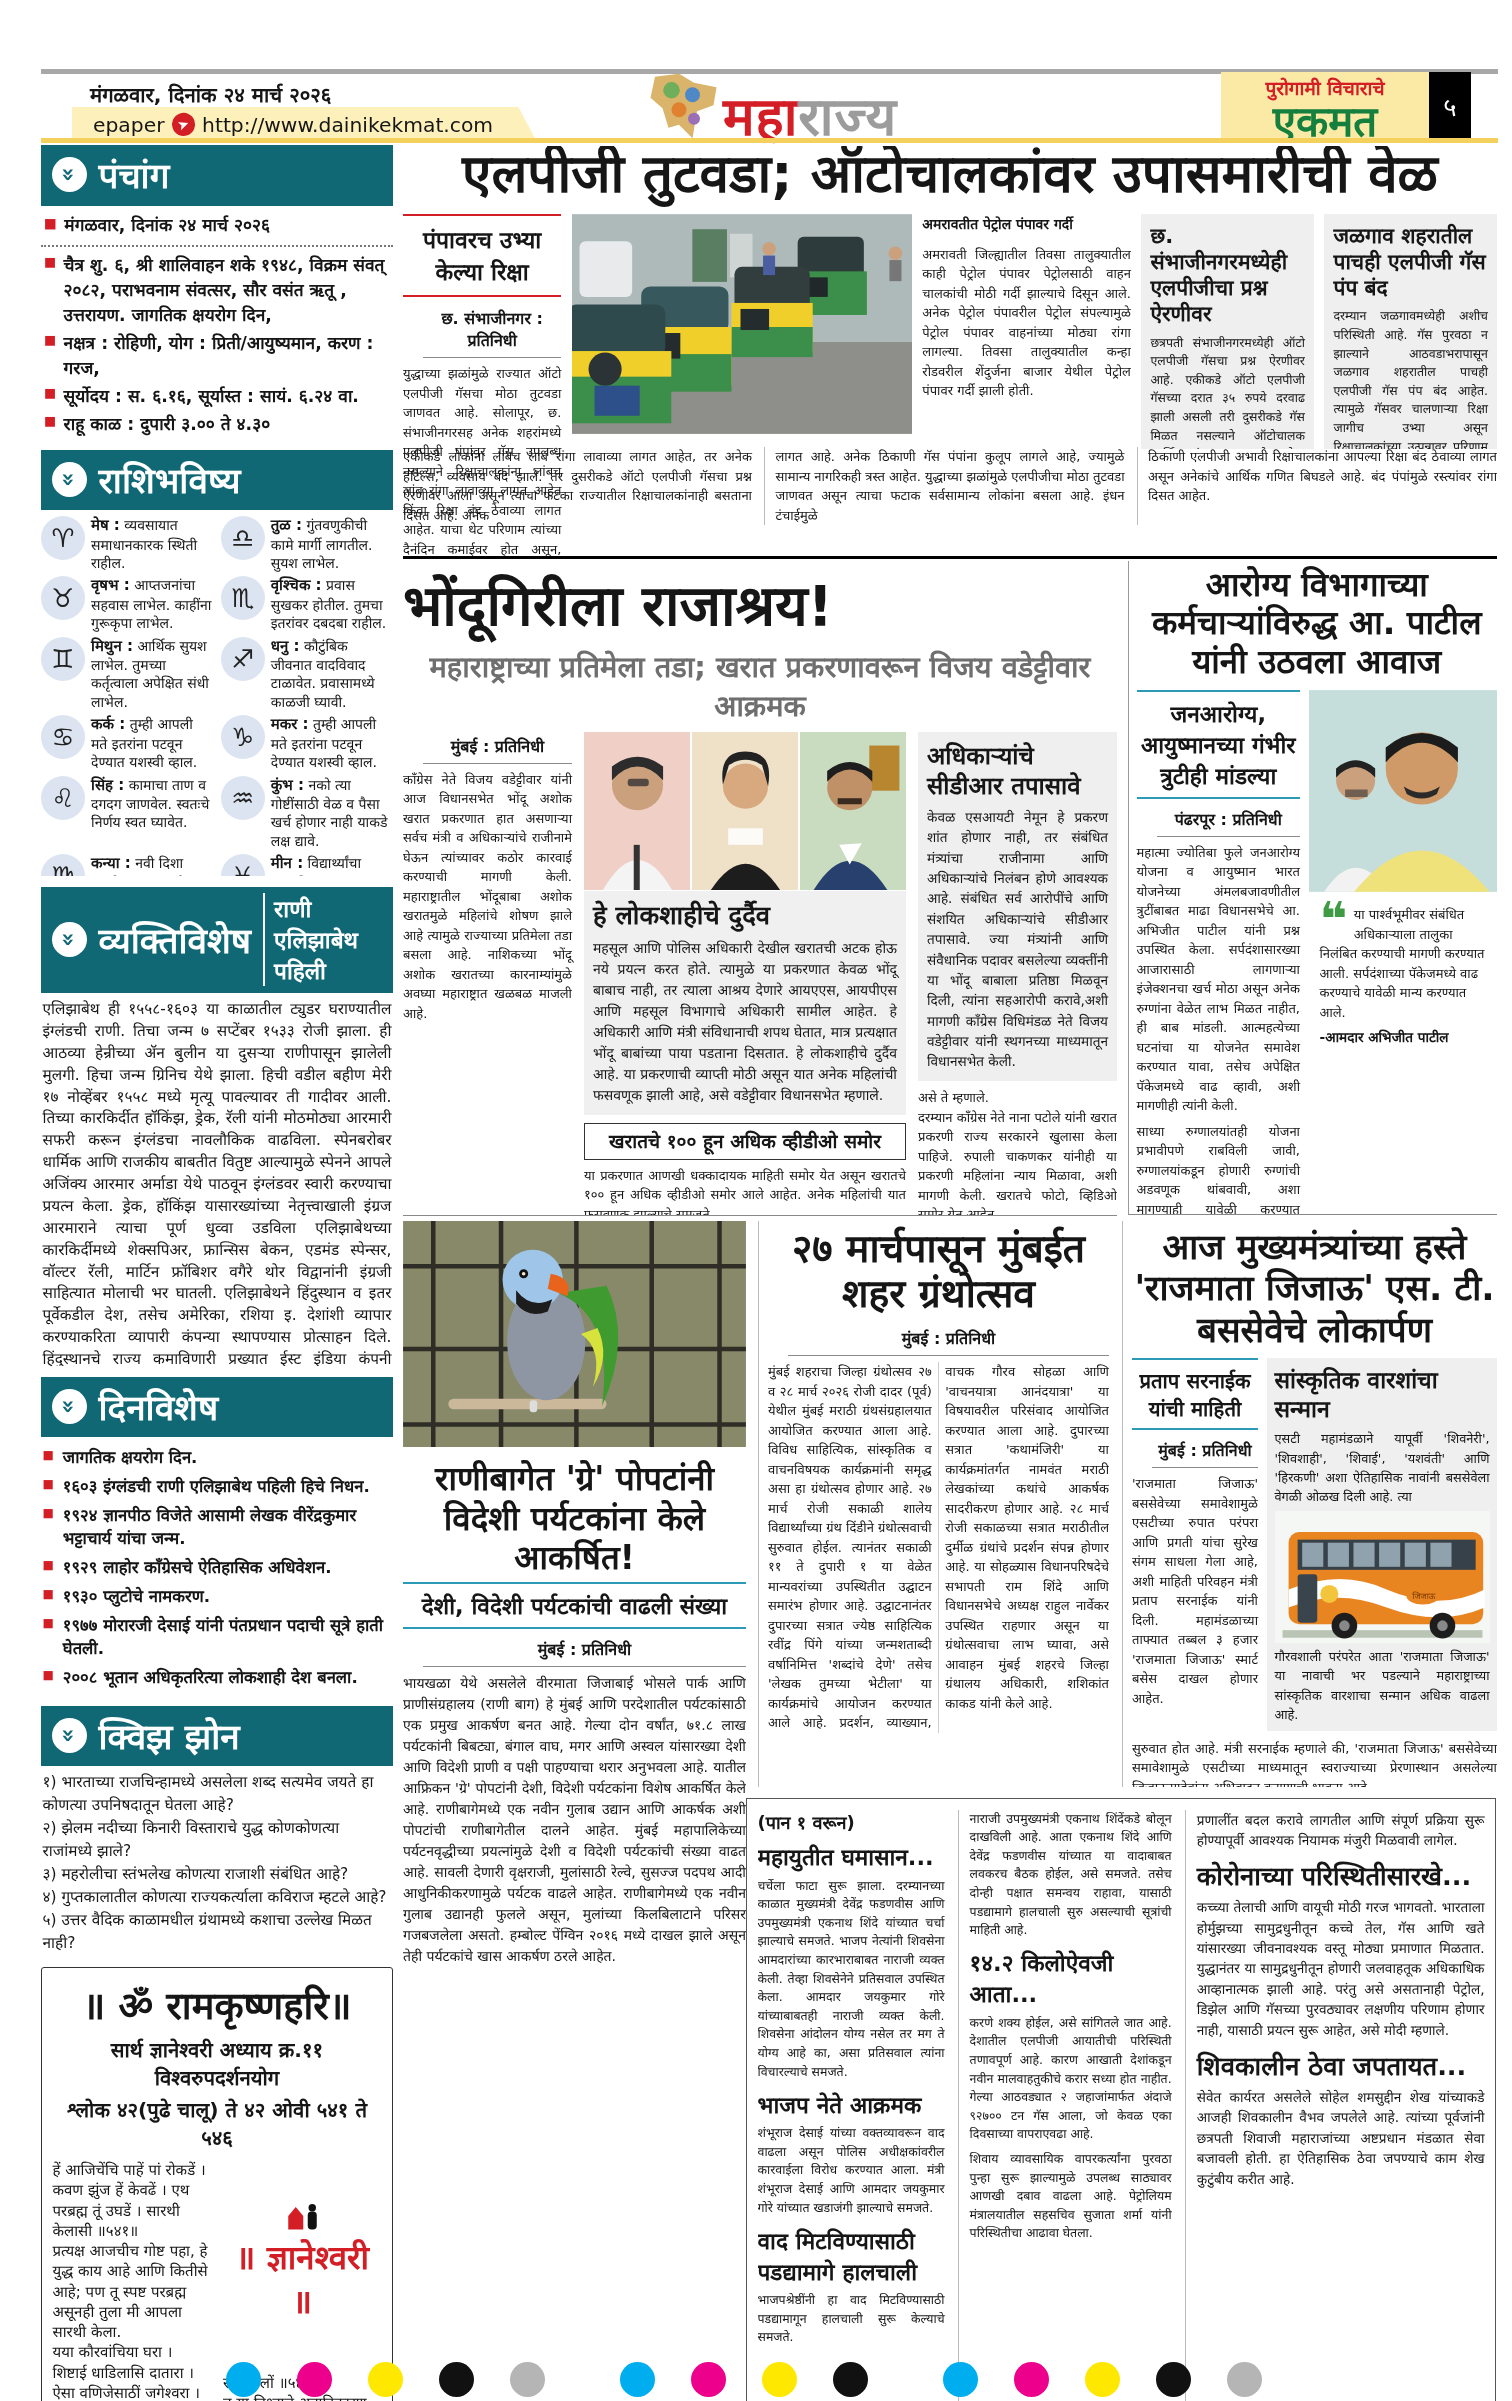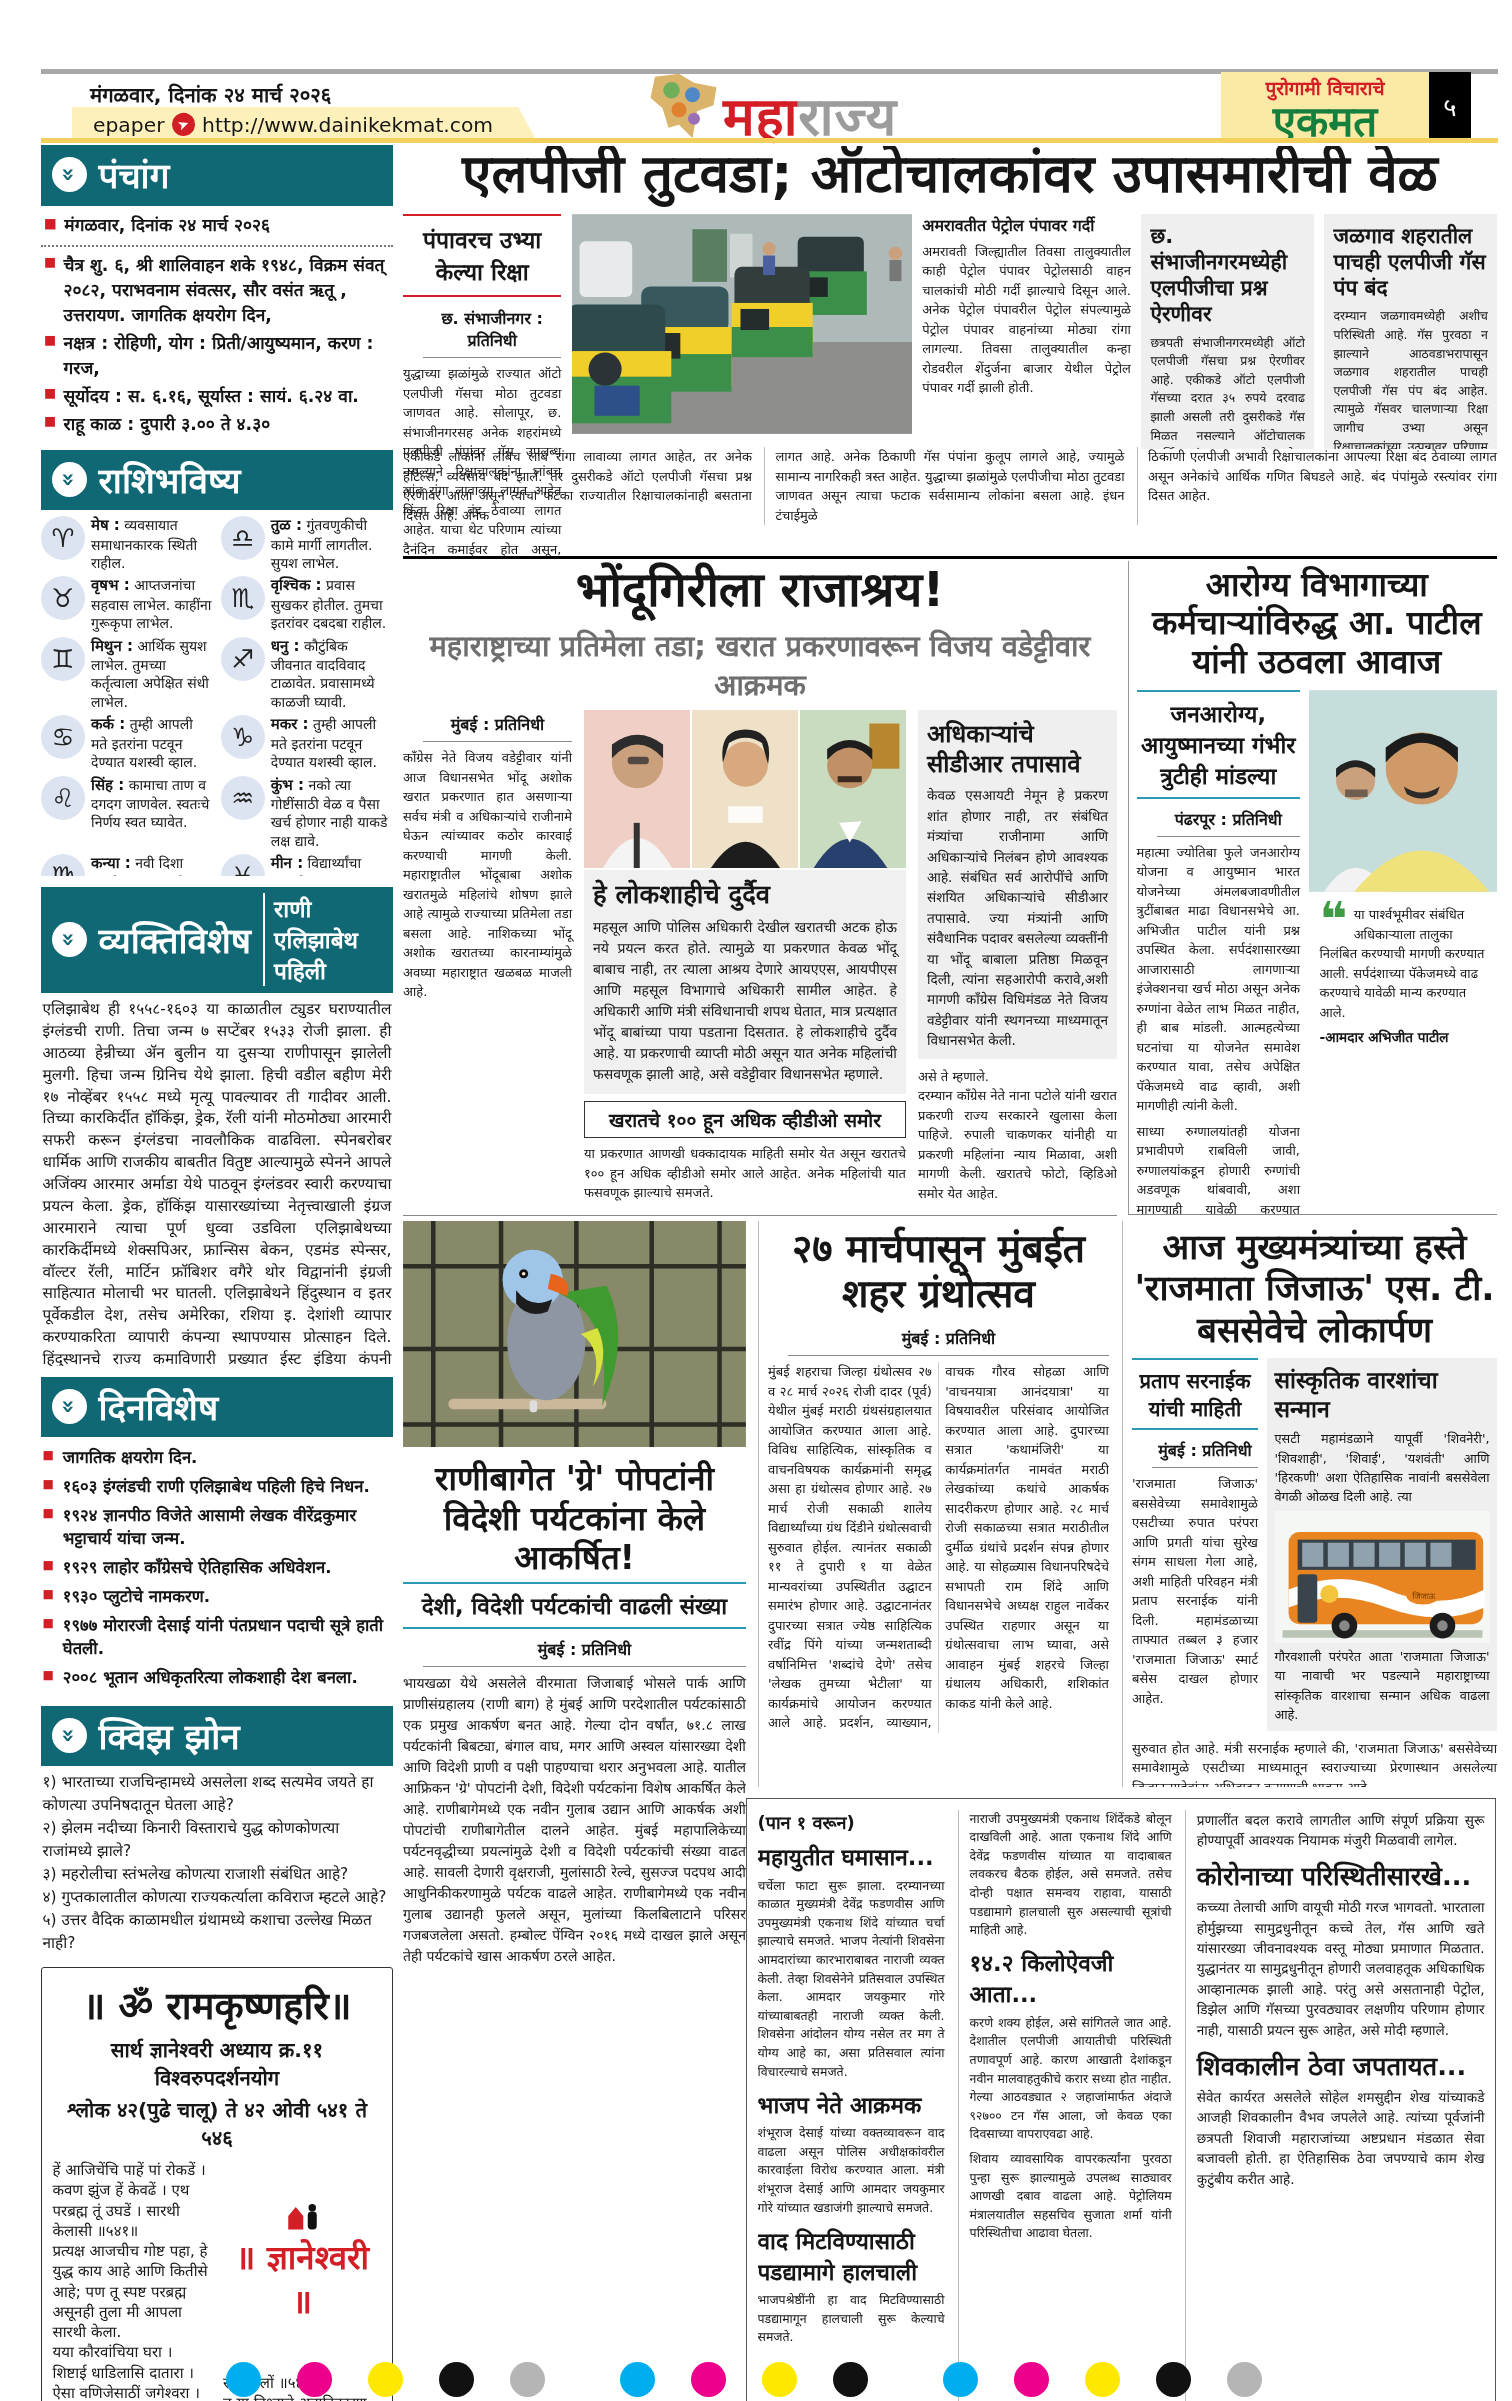--- a/index.html
+++ b/index.html
@@ -61,28 +61,28 @@
   .graybox{background:#efefef;padding:9px;}
   .boxtitle{font-weight:900;font-size:21px;line-height:1.25;margin-bottom:6px;}
   
   .lpg{position:absolute;left:403px;top:146px;width:1094px;height:410px;border-bottom:3px solid #000;overflow:hidden;}
   .lpg h1{margin:0;text-align:center;font-size:53px;font-weight:700;line-height:1.05;}
   .lpg-band1{display:flex;gap:10.5px;margin-top:12px;height:226px;}
   .lpg-side{width:167px;}
   .sidehead{font-size:23px;font-weight:900;text-align:center;border-top:2.3px solid #d41e26;border-bottom:2.3px solid #d41e26;padding:7.5px 1.5px;margin-bottom:7.5px;}
   .lpg-photo{width:340px;height:220px;flex:0 0 340px;}
   .lpg-amr{width:220px;}
-  .lpg-amr .hd{font-size:16px;font-weight:900;margin-bottom:6px;}
+  .lpg-amr .hd{font-size:14px;font-weight:900;margin-bottom:12px;}
   .lpg-box{width:163px;height:217px;overflow:hidden;}
   .lpg-band2{display:flex;gap:12px;margin-top:7.5px;}
   .lpg-band2 .c{flex:1;border-left:0.8px solid #bbb;padding-left:10.5px;}
   .lpg-band2 .c:first-child{border-left:none;padding-left:0;}
   
   .bhondu{position:absolute;left:403px;top:561px;width:714px;height:654px;border-bottom:0.8px solid #888;overflow:hidden;}
-  .bhondu h1{margin:3px 0 0;text-align:center;font-size:48px;font-weight:900;line-height:1.05;}
+  .bhondu h1{margin:16px 0 0;font-size:56px;font-weight:900;line-height:1.05;}
   .bh-sub{text-align:center;color:#6f6f6f;font-size:29px;font-weight:700;padding:10.5px 0 7.5px;}
   .bh-row{display:flex;gap:12px;}
   .bh-c1{width:169px;}
   .bh-mid{width:322px;flex:0 0 322px;}
   .bh-photos{display:flex;height:158px;gap:1.5px;}
   .bh-photos>div{flex:1;position:relative;overflow:hidden;}
   .lokbox{background:#f0f0f0;padding:9px;margin-top:1.5px;}
   .vidstrip{border:1.5px solid #333;font-weight:900;font-size:19px;text-align:center;padding:4.5px;margin-top:7.5px;}
   .bh-c3{flex:1;}
   

